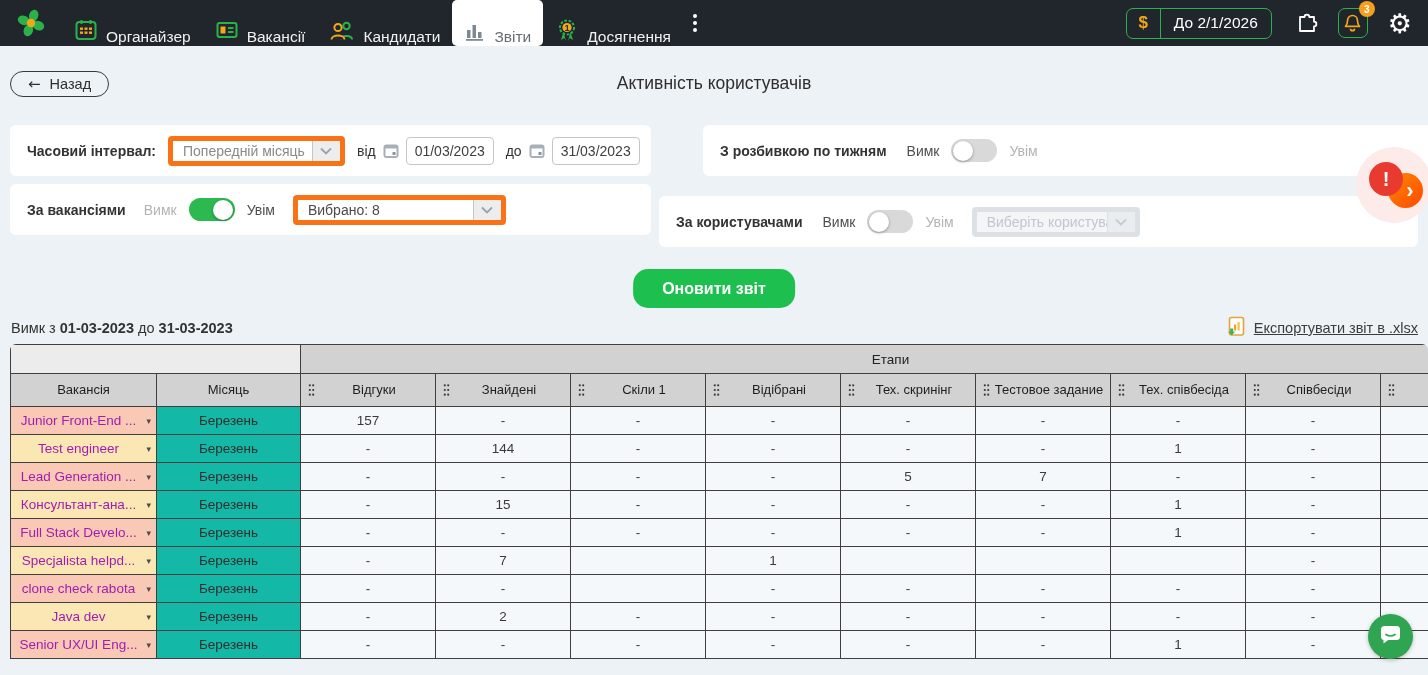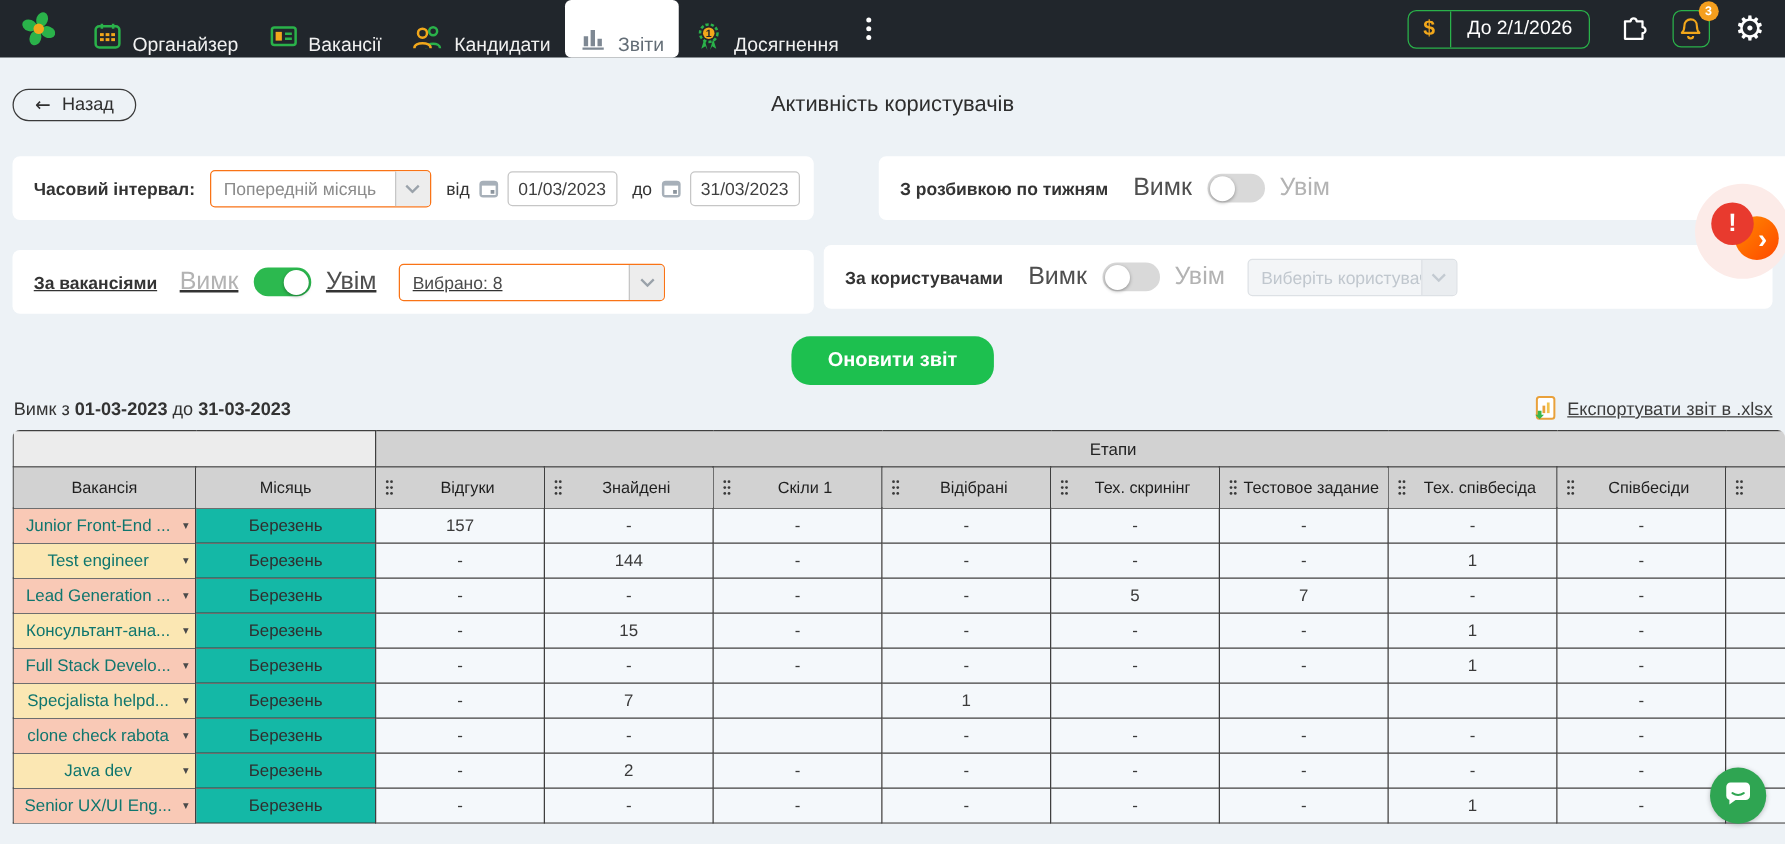--- a/index.html
+++ b/index.html
@@ -62,45 +62,45 @@
     font-size:17.5px; font-weight:500; color:#2e2e2e;
   }
 
   
   .card {
     position:absolute; background:#fff; border-radius:6px; height:51px;
     display:flex; align-items:center; padding:0 17px; gap:12px;
   }
   .card-ti  { left:10px;  top:125px; width:641px; }
   .card-wk  { left:659px; top:125px; width:759px;margin-left:44px; }
-  .card-vac { left:10px;  top:200px; width:641px;text-decoration:underline; }
+  .card-vac { left:10px;  top:184px; width:641px; }
   .card-usr { left:659px; top:196px; width:759px; }
   .filter-label { font-weight:bold; font-size:14px; color:#333; white-space:nowrap; }
 
   .select {
-    height:30px; border:1px solid #f97316; border-radius:4px; background:#fff;
+    height:30px; border:5px solid #f97316; border-radius:4px; background:#fff;
     display:flex; align-items:center; overflow:hidden; cursor:pointer; flex:none;
   }
   .select-value { flex:1; padding:0 10px; font-size:14px; color:#8a8a8a; white-space:nowrap; overflow:hidden; }
   .select-value.dark { color:#4a4a4a; }
   .select-arrow {
     width:28px; align-self:stretch; border-left:1px solid #c6c6c6; background:#ededed;
     display:flex; align-items:center; justify-content:center; flex:none;
   }
   .select.disabled { background:#f3f5f7; border-color:#dde1e5; cursor:default; }
   .select.disabled .select-value { color:#c0c7ce; }
   .select.disabled .select-arrow { background:#eaedf0; border-left-color:#dde1e5; }
 
   .date-input {
     width:88px; height:28px; border:1px solid #c6c6c6; border-radius:4px;
     text-align:center; font-size:14px; color:#3f3f3f; background:#fff; font-family:inherit;
   }
   .cal-icon { display:flex; align-items:center; }
 
-  .tg-label { font-size:20px; color:#b3b3b3; white-space:nowrap; }
+  .tg-label { font-size:14px; color:#b3b3b3; white-space:nowrap; }
   .tg-label.active { color:#4f4f4f; }
   .toggle { width:46px; height:23px; border-radius:12px; background:#d9d9d9; position:relative; cursor:pointer; flex:none; }
   .toggle::after {
     content:''; position:absolute; top:1.5px; left:2px; width:20px; height:20px;
     background:#fff; border-radius:50%; box-shadow:0 1px 3px rgba(0,0,0,.35);
   }
   .toggle.on { background:#2cb94f; }
   .toggle.on::after { left:auto; right:2px; }
 
   .update-button {
@@ -130,21 +130,21 @@
   .corner-cell { background:#ececec; }
   .stages-cell { background:#d2d2d2; font-weight:normal; font-size:13.5px; color:#222; text-align:center; }
   thead tr:nth-child(2) th {
     height:33px; background:#d2d2d2; font-weight:normal; font-size:13px; color:#1f1f1f;
     text-align:center; position:relative; padding:0 4px; line-height:14px; white-space:normal;
   }
   .stage-col { padding-left:16px !important; }
   .drag-handle { position:absolute; left:7px; top:50%; transform:translateY(-50%); display:flex; cursor:grab; }
   tbody td { height:28px; font-size:13.5px; text-align:center; color:#3a3a3a; white-space:nowrap; overflow:hidden; }
   .vacancy-cell { position:relative; padding:0 14px 0 4px; cursor:pointer; }
-  .vacancy-link { color:#0f766e; cursor:pointer; }
+  .vacancy-link { color:#a21caf; cursor:pointer; }
   .vacancy-caret {
     position:absolute; right:5px; top:50%; transform:translateY(-50%);
     font-size:9px; color:#4a4a4a; font-family:"DejaVu Sans", sans-serif;
   }
   .month-cell { background:#14b8a6; color:#2f2f2f; }
   .value-cell { background:#f4f8fb; }
 
   
   .fb-halo { position:absolute; left:1356px; top:147px; width:76px; height:76px; border-radius:50%; background:#fcebe8; z-index:5; }
   .fb-alert {

